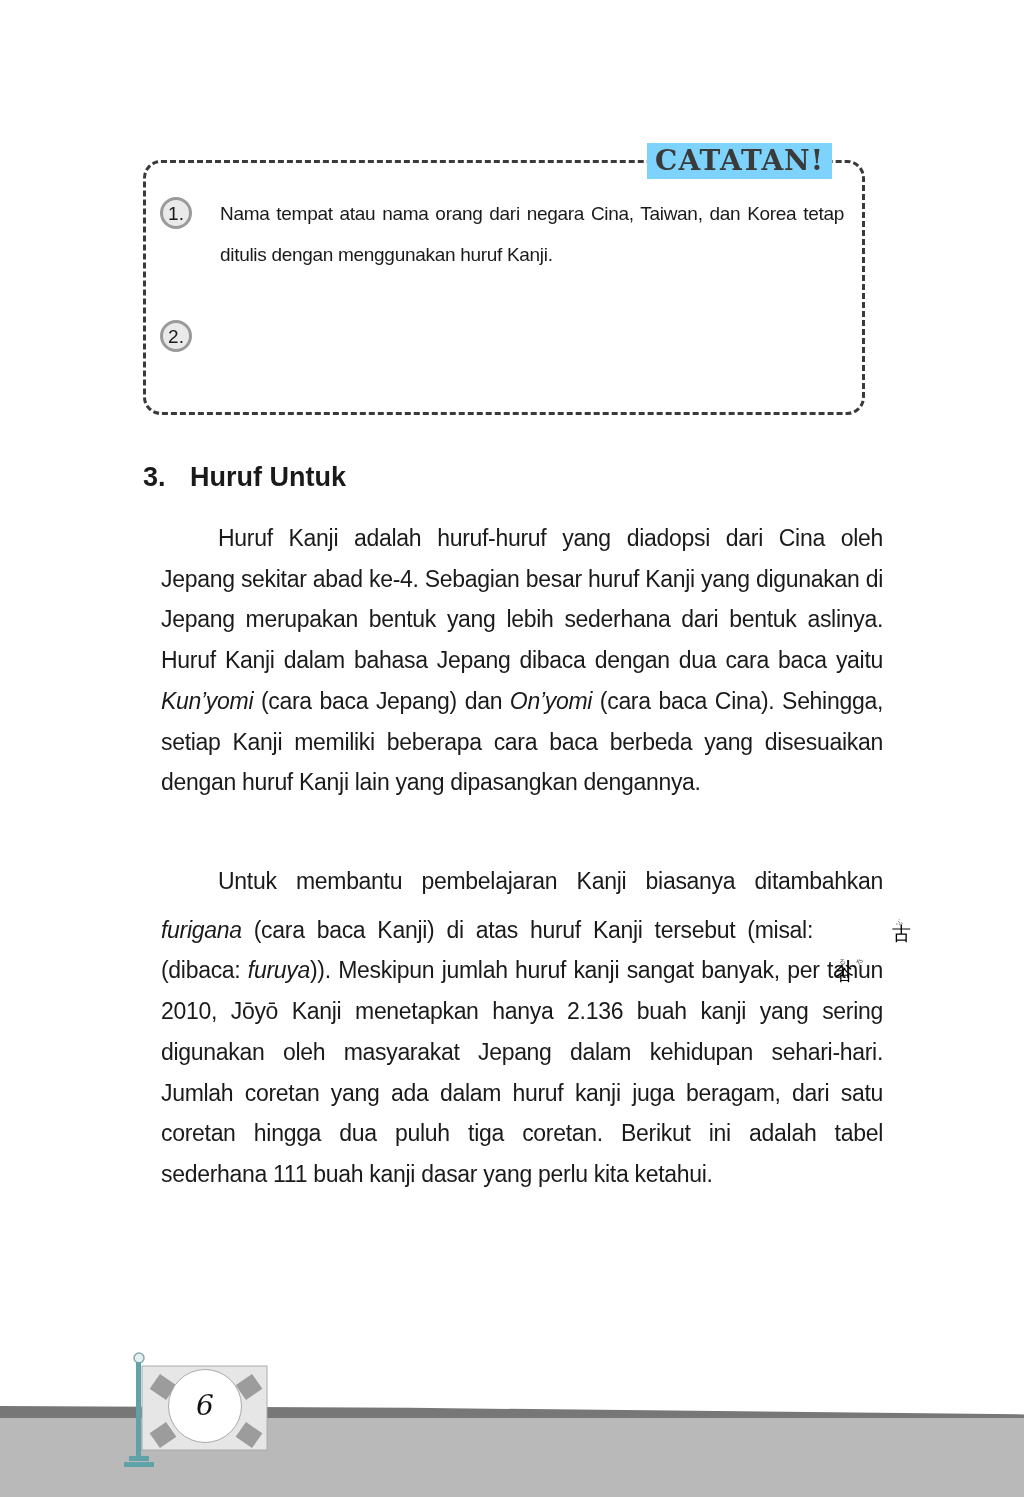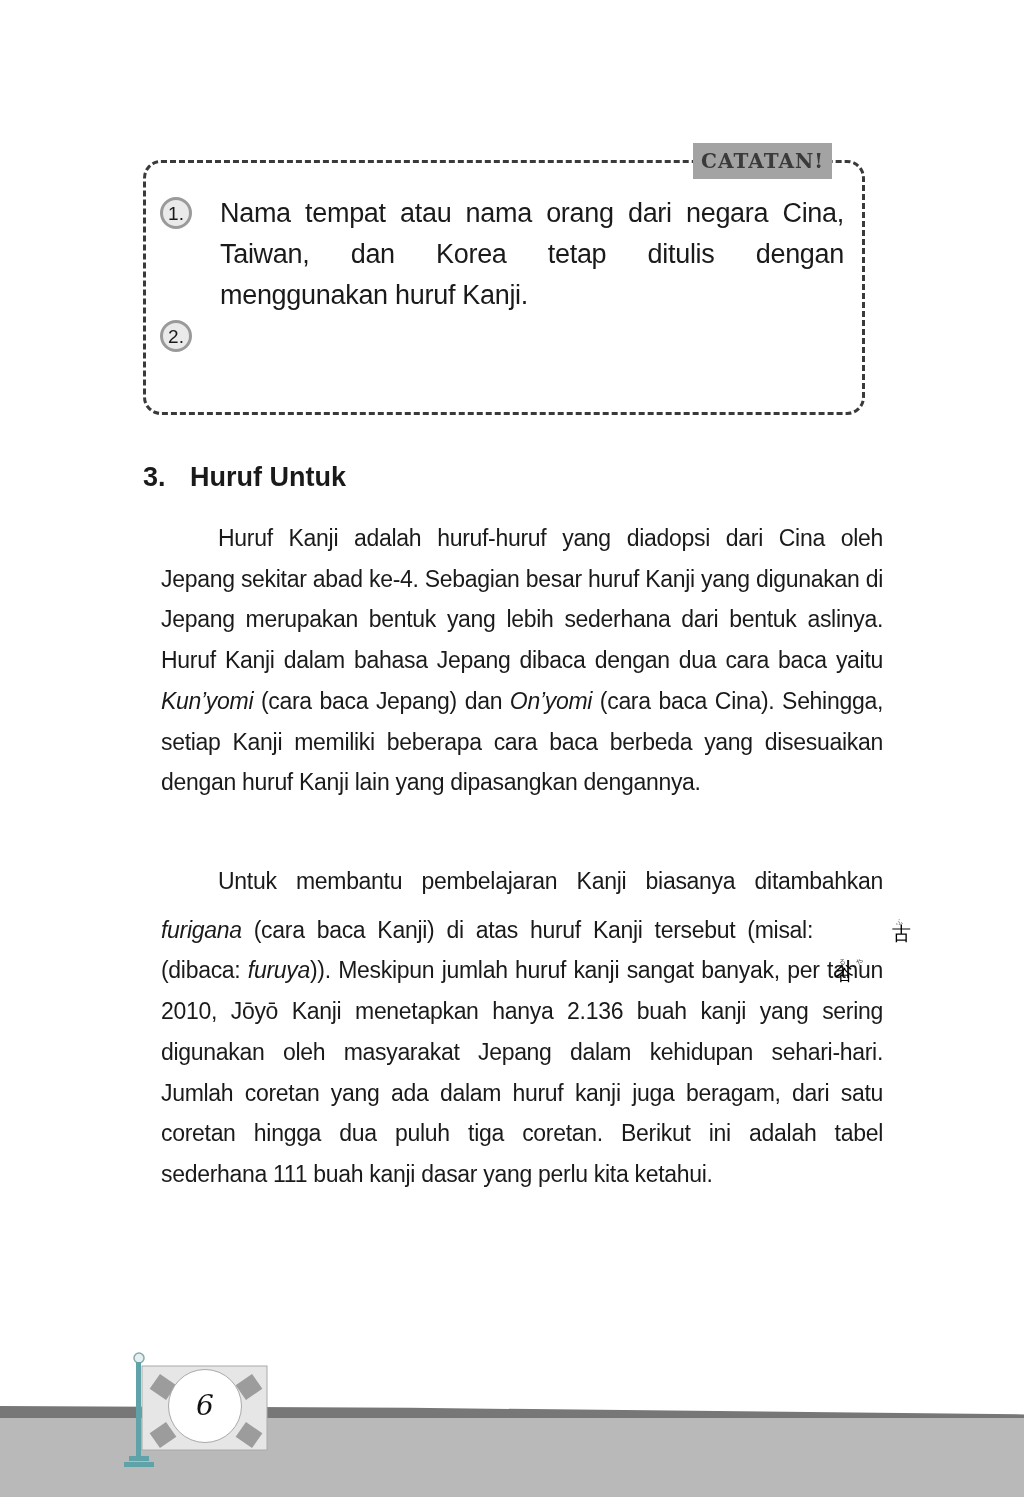--- a/index.html
+++ b/index.html
@@ -5,32 +5,32 @@
   html, body { margin: 0; padding: 0; }
   body {
     width: 1024px; height: 1497px; background: #ffffff; position: relative; overflow: hidden;
     font-family: "Liberation Sans", "DejaVu Sans", sans-serif; color: #1a1a1a;
   }
   .note-box {
     position: absolute; left: 143px; top: 160px; width: 722px; height: 255px;
     border: 3px dashed #3a3a3a; border-radius: 18px; box-sizing: border-box;
   }
   .note-title {
-    position: absolute; right: 30px; top: -20px; background: #a3a3a3; padding: 0 8px;
-    font-family: "DejaVu Serif", "Liberation Serif", serif; font-weight: bold; font-size: 20px;
+    position: absolute; right: 30px; top: -20px; background: #7dd3fc; padding: 0 8px;
+    font-family: "DejaVu Serif", "Liberation Serif", serif; font-weight: bold; font-size: 28px;
     color: #3a3a3a; letter-spacing: 1px; line-height: 36px;
   }
   .note-item { position: absolute; left: 14px; right: 18px; display: flex; }
   .note-num {
     flex: 0 0 auto; width: 32px; height: 32px; border-radius: 50%;
     border: 3px solid #9a9a9a; background: #eaeaea; box-sizing: border-box;
     font-size: 19px; line-height: 27px; text-align: center; color: #1a1a1a; margin-top: 4px;
   }
   .note-text {
-    margin-left: 28px; font-size: 27px; line-height: 41px; text-align: justify;
+    margin-left: 28px; font-size: 19px; line-height: 41px; text-align: justify;
     font-family: "Liberation Sans", sans-serif; letter-spacing: -0.3px;
   }
   .section-title {
     position: absolute; left: 143px; top: 462px; font-size: 27px; font-weight: bold; margin: 0;
   }
   .section-title .num { display: inline-block; width: 47px; }
   .para {
     position: absolute; left: 161px; width: 722px; margin: 0;
     font-size: 23px; line-height: 40.7px; text-align: justify; text-indent: 57px; letter-spacing: -0.3px;
   }

